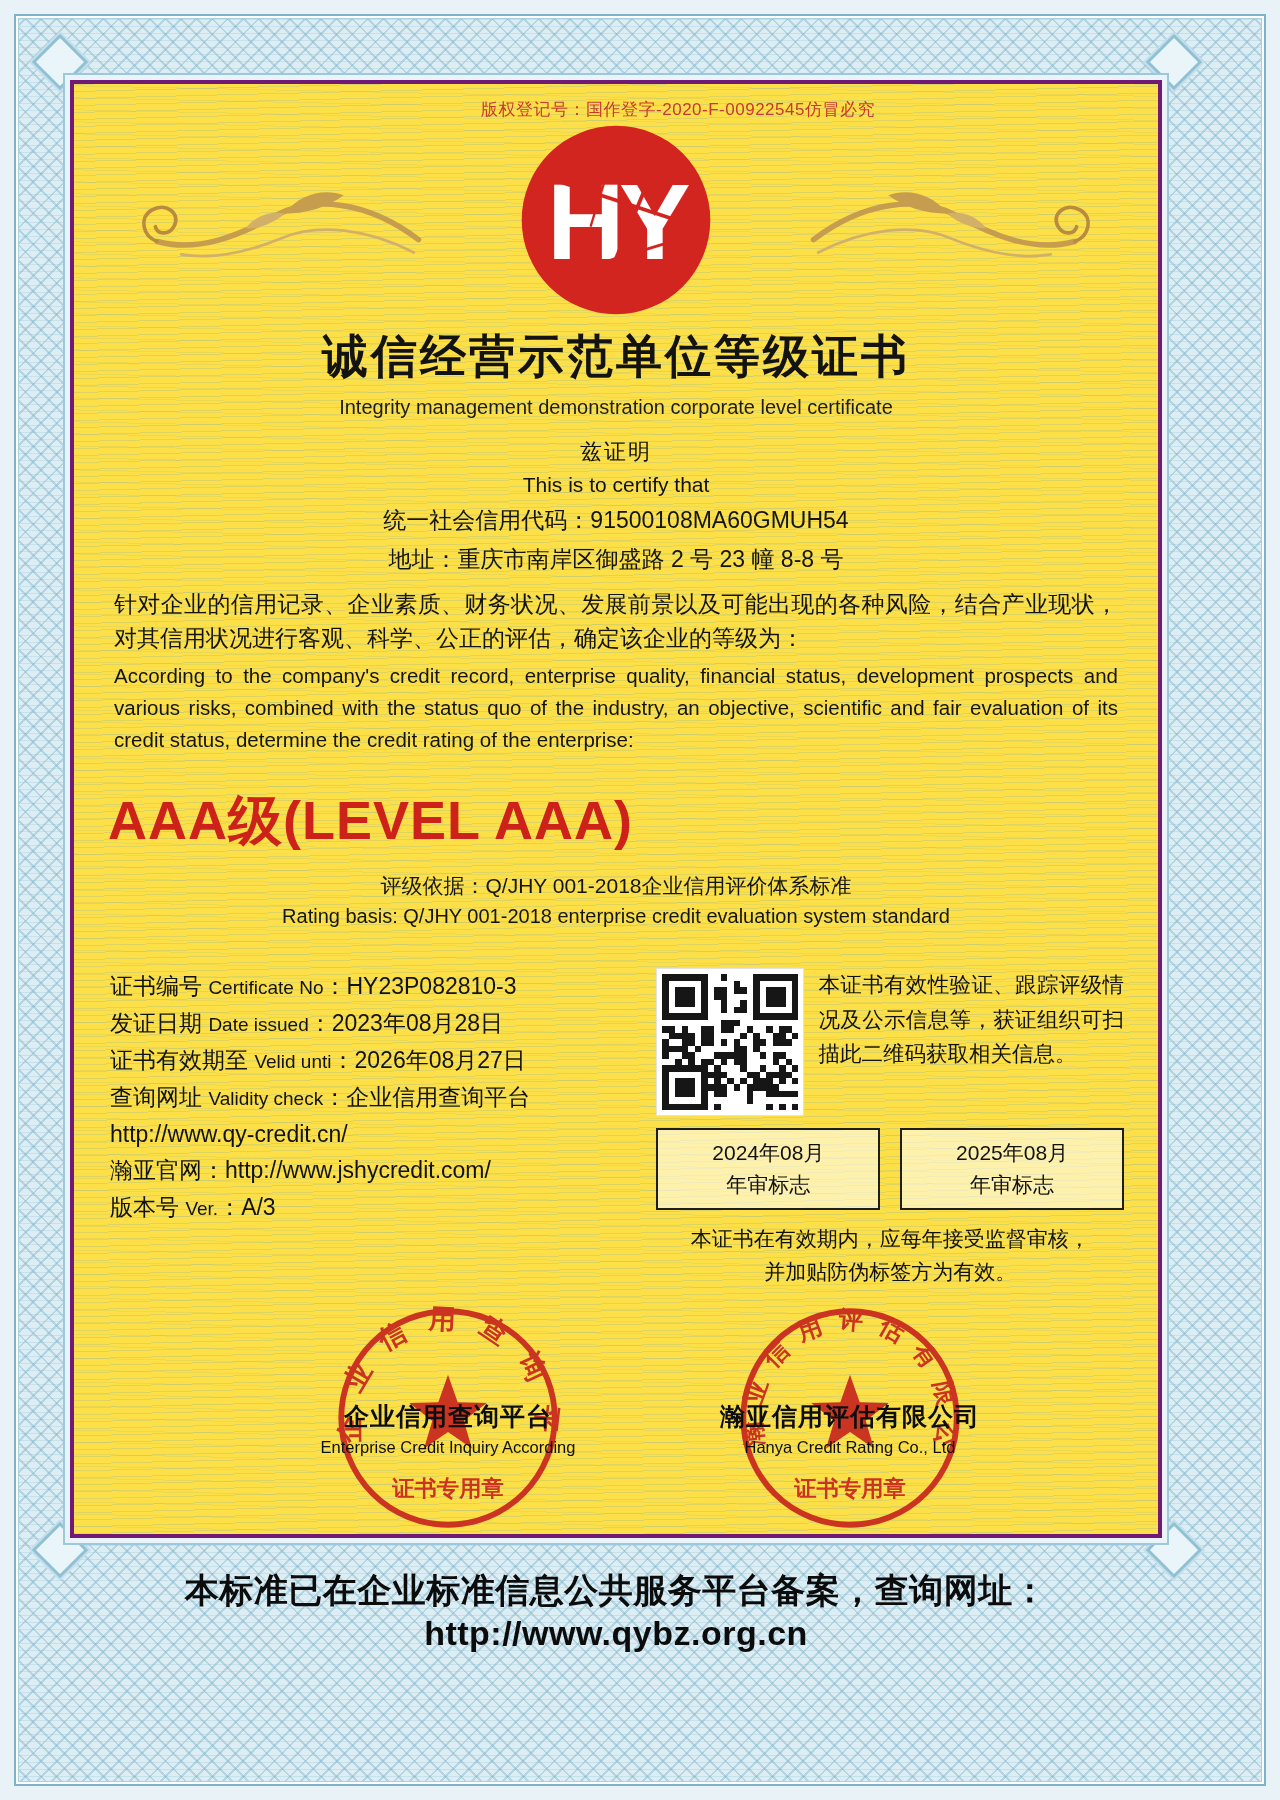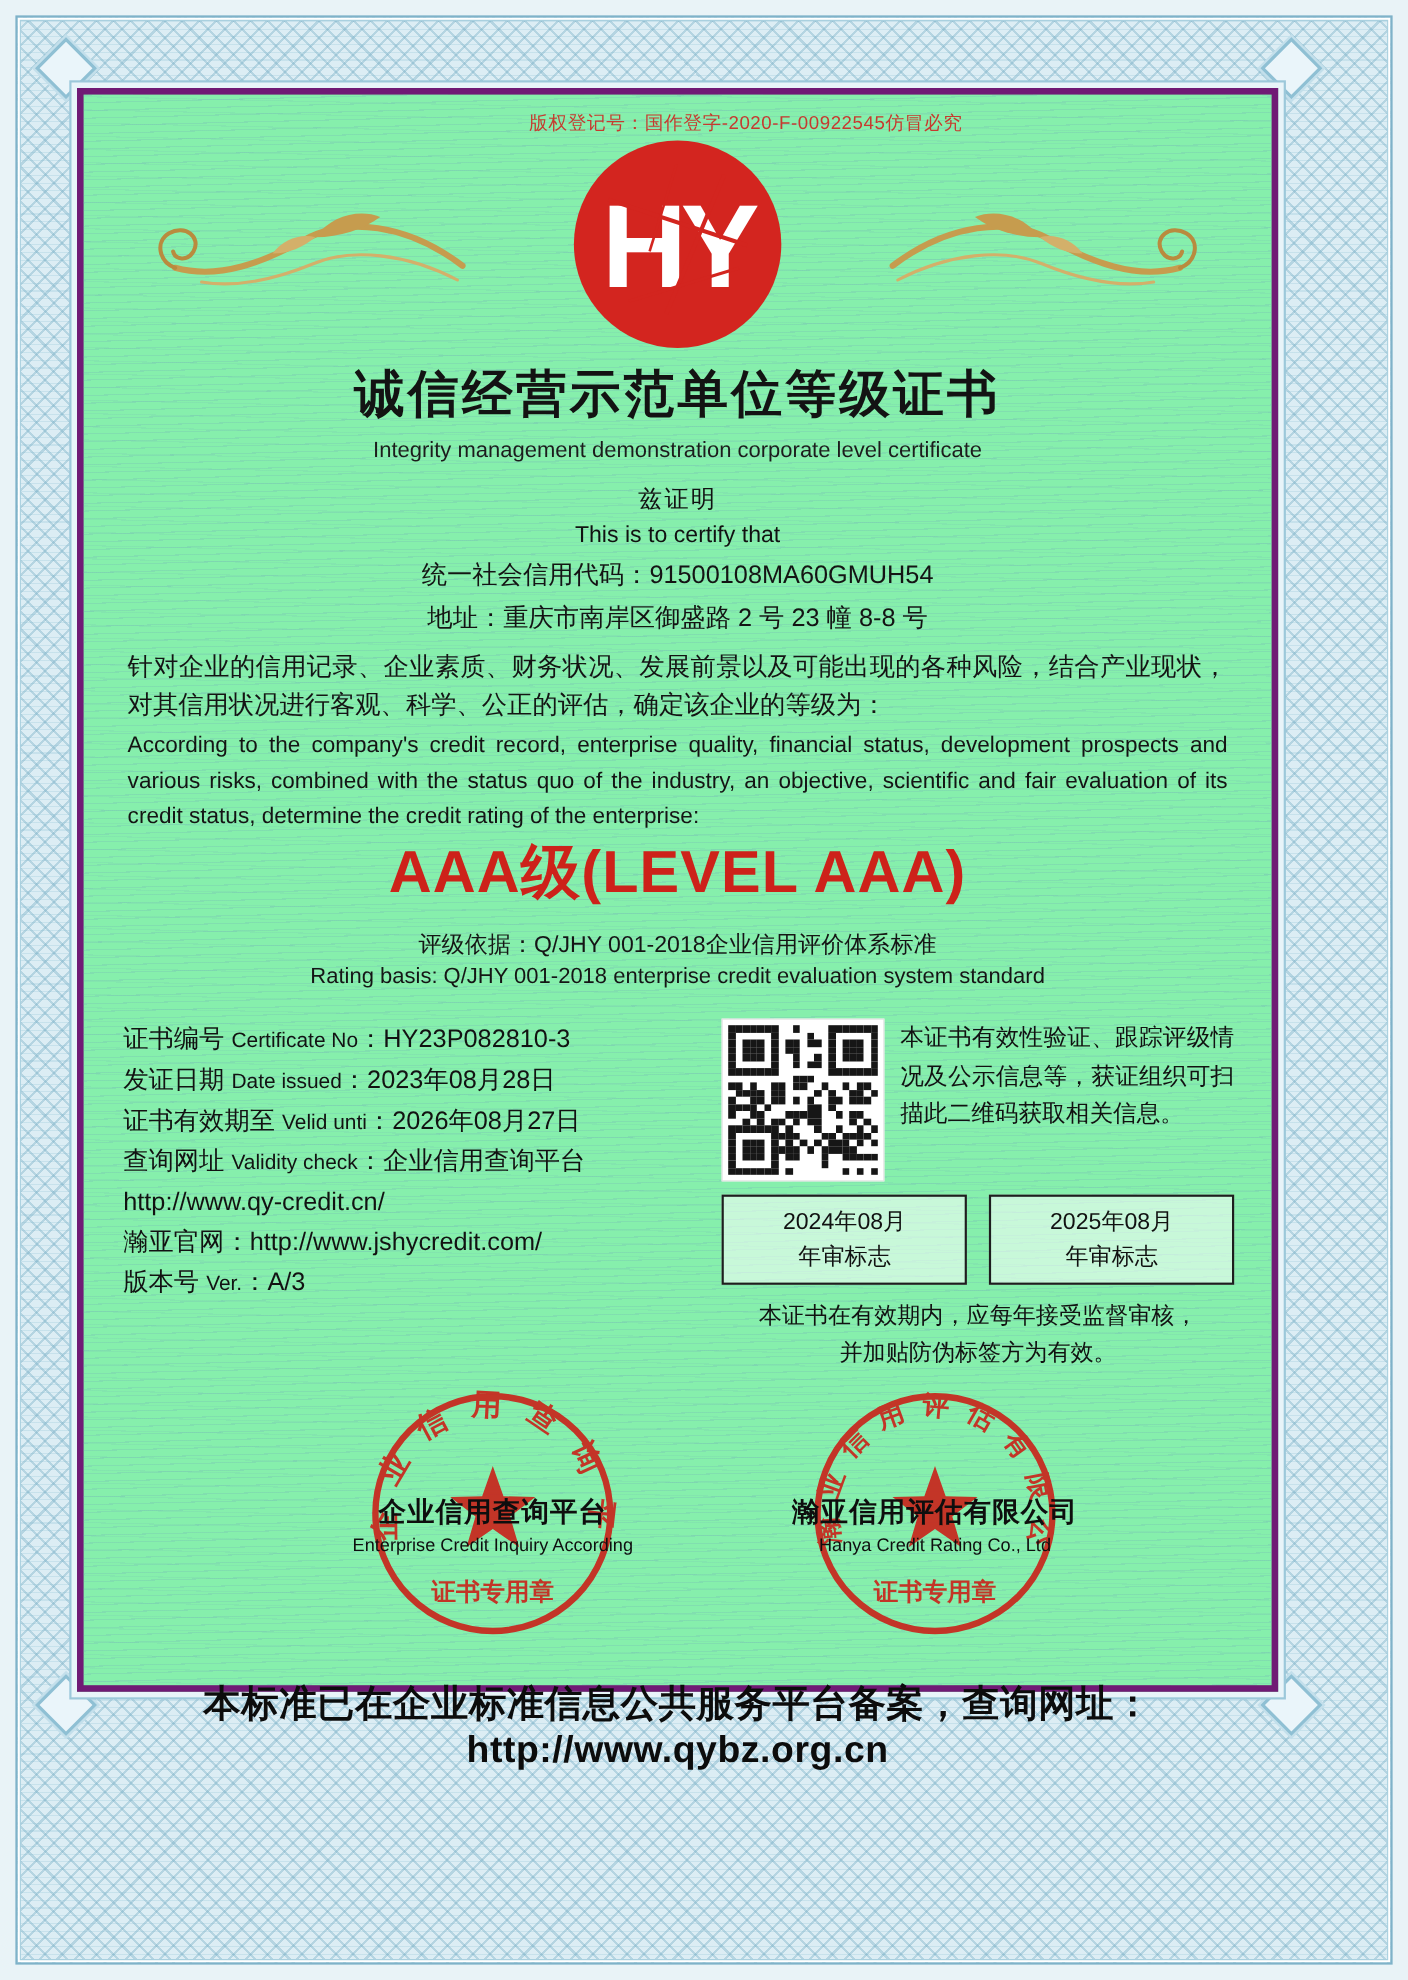--- a/index.html
+++ b/index.html
@@ -11,22 +11,22 @@
     background:
       repeating-linear-gradient(45deg, rgba(122,176,198,.40) 0 2px, transparent 2px 11px),
       repeating-linear-gradient(-45deg, rgba(122,176,198,.40) 0 2px, transparent 2px 11px),
       repeating-linear-gradient(0deg, rgba(150,198,216,.30) 0 1px, transparent 1px 7px),
       #dcedf4; }
   .corner { position:absolute; width:40px; height:40px; transform:rotate(45deg); background:#eaf5fa; border:3px solid #8fc0d4; box-shadow:0 0 0 2px #c3dfeb; }
   .c-tl { top:42px; left:40px; } .c-tr { top:42px; right:86px; }
   .c-bl { bottom:230px; left:40px; } .c-br { bottom:230px; right:86px; }
 
   
-  .inner { position:absolute; left:70px; right:118px; top:80px; bottom:262px; background:#86efac;
-    border:6px solid #701a75; box-shadow:0 0 0 5px #e8f4f9, 0 0 0 7px #9cc8da; }
+  .inner { position:absolute; left:70px; right:118px; top:80px; bottom:262px; background:#fde047;
+    border:4px solid #701a75; box-shadow:0 0 0 5px #e8f4f9, 0 0 0 7px #9cc8da; }
   .inner .lines { position:absolute; inset:0; pointer-events:none;
     background:
       repeating-linear-gradient(178.6deg, rgba(110,165,185,.22) 0 1px, transparent 1px 7px),
       repeating-linear-gradient(181.2deg, rgba(110,165,185,.13) 0 1px, transparent 1px 12px); }
 
   .content { position:absolute; inset:0; padding:10px 34px 0; display:flex; flex-direction:column; }
 
   .copyright { margin-top:4px; text-align:center; transform:translateX(62px); color:#c63a2f; font-size:17px; letter-spacing:.5px; }
 
   .header { position:relative; height:195px; margin-top:2px; flex:0 0 auto; }
@@ -37,25 +37,25 @@
   .title { text-align:center; font-size:46px; font-weight:600; color:#131313; letter-spacing:3px; margin-top:8px; }
   .subtitle { text-align:center; font-size:20px; color:#1c1c1c; margin-top:8px; }
   .certify-zh { text-align:center; font-size:22px; color:#111; margin-top:18px; letter-spacing:2px; }
   .certify-en { text-align:center; font-size:21px; color:#111; margin-top:6px; }
   .company { text-align:center; font-size:35px; font-weight:700; color:#0d0d0d; margin-top:12px; letter-spacing:1px; }
   .code-line, .addr-line { text-align:center; font-size:23px; color:#141414; margin-top:8px; }
 
   .body-zh { margin:12px 6px 0; font-size:23px; line-height:1.48; color:#141414; text-align:justify; }
   .body-en { margin:5px 6px 0; font-size:20.5px; line-height:1.55; color:#141414; text-align:justify; }
 
-  .rating { text-align:center; color:#cd221a; font-size:54px; font-weight:800; letter-spacing:1px; margin-top:0; }
+  .rating { text-align:left; color:#cd221a; font-size:54px; font-weight:800; letter-spacing:1px; margin-top:30px; }
   .basis-zh { text-align:center; font-size:21px; color:#151515; margin-top:14px; }
   .basis-en { text-align:center; font-size:20px; color:#151515; margin-top:5px; }
 
-  .info-row { display:flex; margin-top:26px; }
+  .info-row { display:flex; margin-top:40px; }
   .details { flex:0 0 53%; font-size:23px; color:#121212; line-height:1.6; padding-left:2px; }
   .detail-line { white-space:nowrap; }
   .lbl-en { font-size:19px; }
   .right-col { flex:1; padding-left:10px; }
   .qr-row { display:flex; gap:14px; }
   .qr-box { flex:0 0 148px; width:148px; height:148px; background:#ffffff; padding:5px; border:1px solid #e2e2e2; }
   .qr-grid { display:grid; width:100%; height:100%; grid-template-columns:repeat(21,1fr); grid-template-rows:repeat(21,1fr); background:#fff; }
   .qb { background:#161616; }
   .qr-caption { flex:1; font-size:21.5px; line-height:1.6; color:#111; text-align:justify; }
   .marks-row { display:flex; gap:20px; margin-top:12px; }

